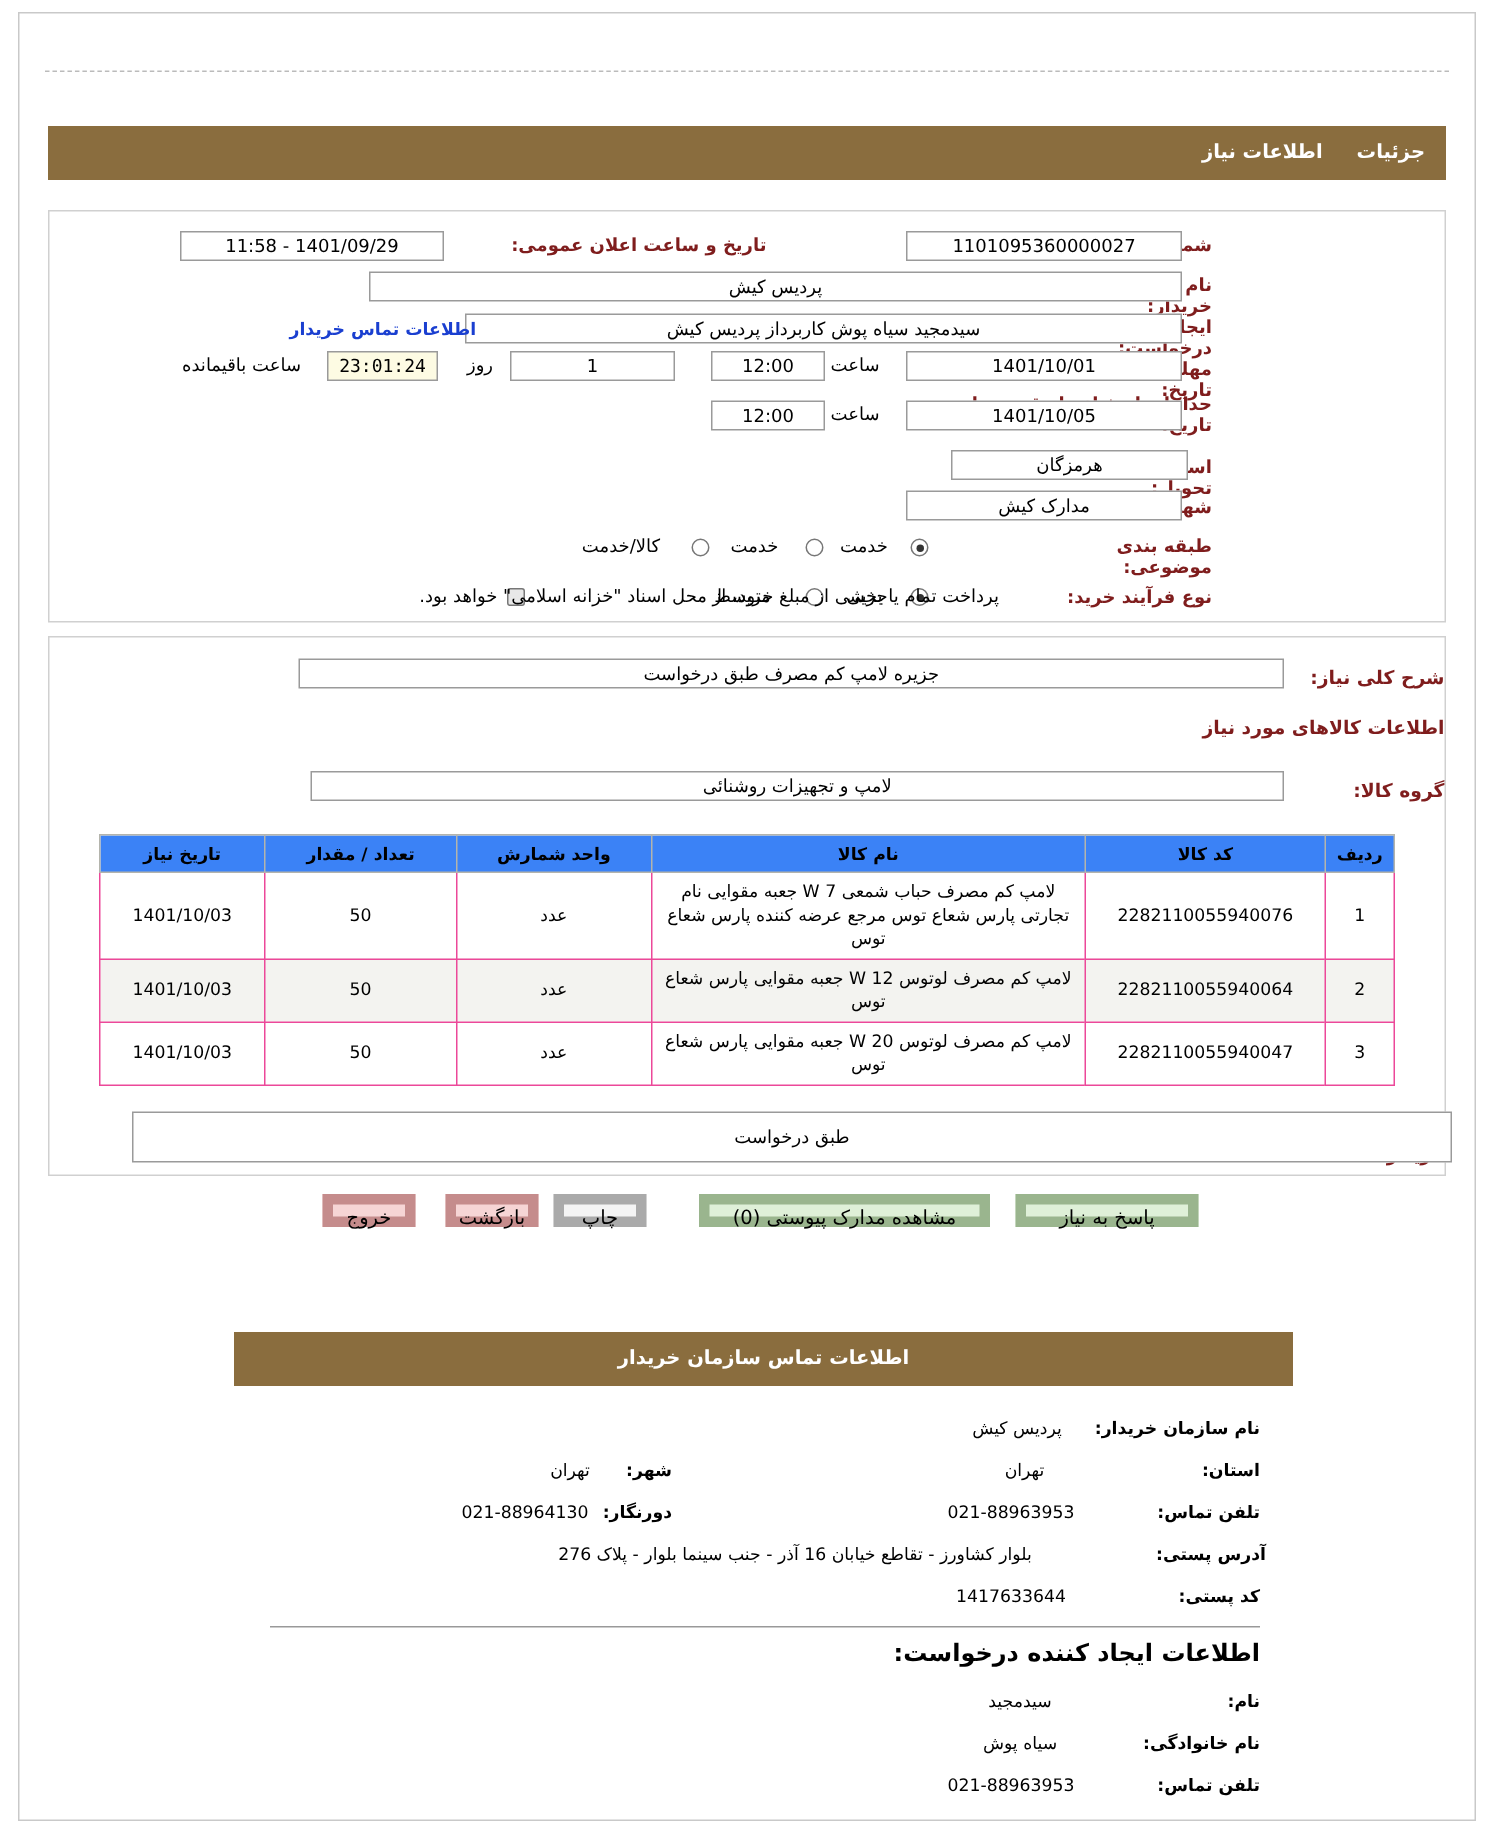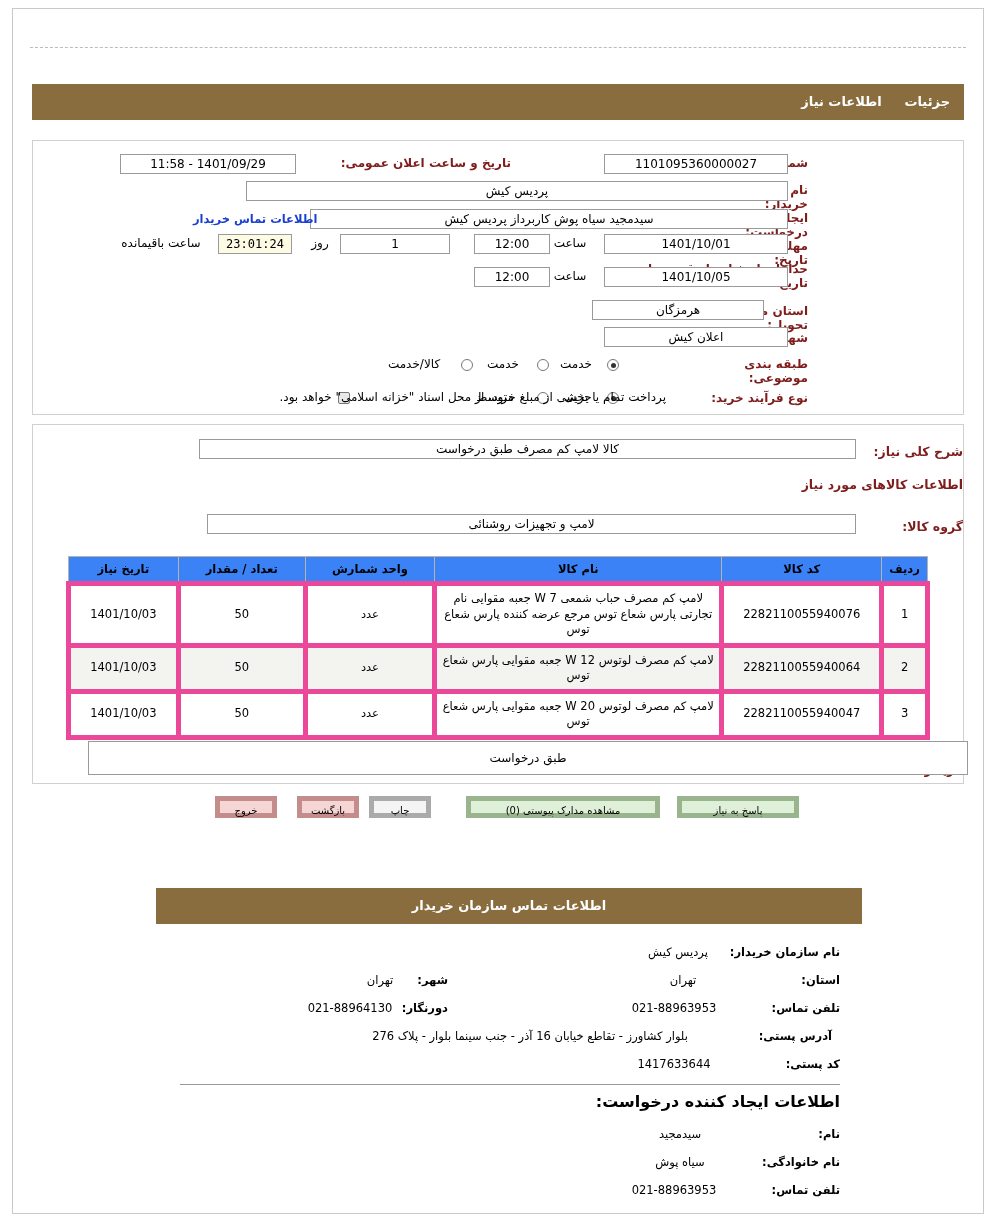--- a/index.html
+++ b/index.html
@@ -131,37 +131,37 @@
   }
   .gtable th {
     background: #3b82f6;
     border: 1px solid #b4b4ac;
     font-weight: bold;
     padding: 5px 4px;
     text-align: center;
     font-size: 11.5px;
   }
   .gtable td {
-    border: 5px solid #ec4899;
+    border: 1px solid #ec4899;
     padding: 5px 3px;
     text-align: center;
     vertical-align: middle;
     line-height: 1.35;
   }
   .gtable tr.alt td { background: #f3f3f0; }
 
   
   .btnrow { position: absolute; top: 796px; left: 0; width: 996px; }
   .btn {
     position: absolute;
     height: 22px;
     line-height: 20px;
-    font-size: 10px;
-    text-align: center;
-    border: 5px solid #14b8a6;
+    font-size: 13px;
+    text-align: center;
+    border: 7px solid #14b8a6;
     background: #e9eee6;
     cursor: pointer;
     white-space: nowrap;
   }
   .btn.green { background: #dff0d8; border-color: #9ab58e; }
   .btn.red { background: #f6d5d5; border-color: #c58c8c; }
   .btn.plain { background: #f4f4f4; border-color: #aaa; }
 
   
   .ci-lbl {
@@ -224,45 +224,45 @@
   <div class="val-plain" style="top:236px; left:300px; width:40px;">روز</div>
   <div class="val-box countdown" style="top:234px; left:218px; width:74px;">23:01:24</div>
   <div class="val-plain" style="top:236px; left:108px; width:106px; text-align:center;">ساعت باقیمانده</div>
 
   <div class="lbl" style="top:262px; right:188px; width:170px; line-height:14px;">حداقل تاریخ اعتبار قیمت تا تاریخ:</div>
   <div class="val-box" style="top:267px; left:604px; width:184px;">1401/10/05</div>
   <div class="val-plain" style="top:269px; left:545px; width:50px;">ساعت</div>
   <div class="val-box" style="top:267px; left:474px; width:76px;">12:00</div>
 
   <div class="lbl" style="top:304px; right:188px; width:110px;">استان محل تحویل:</div>
-  <div class="val-box" style="top:300px; left:592px; width:172px;">هرمزگان</div>
+  <div class="val-box" style="top:300px; left:634px; width:158px;">هرمزگان</div>
 
   <div class="lbl" style="top:331px; right:188px; width:110px;">شهر محل تحویل:</div>
-  <div class="val-box" style="top:327px; left:604px; width:184px;">اعلان کیش</div>
+  <div class="val-box" style="top:327px; left:604px; width:184px;">مدارک کیش</div>
 
   <div class="lbl" style="top:357px; right:188px; width:120px;">طبقه بندی موضوعی:</div>
   <span class="radio on" style="top:359px; left:607px;"></span>
   <div class="val-plain" style="top:357px; left:554px; width:44px;">خدمت</div>
   <span class="radio" style="top:359px; left:537px;"></span>
   <div class="val-plain" style="top:357px; left:478px; width:50px;">خدمت</div>
   <span class="radio" style="top:359px; left:461px;"></span>
   <div class="val-plain" style="top:357px; left:374px; width:80px;">کالا/خدمت</div>
 
   <div class="lbl" style="top:391px; right:188px; width:120px;">نوع فرآیند خرید:</div>
   <span class="radio on" style="top:392px; left:607px;"></span>
   <div class="val-plain" style="top:390px; left:556px; width:44px;">جزیی</div>
   <span class="radio" style="top:392px; left:537px;"></span>
   <div class="val-plain" style="top:390px; left:462px; width:66px;">متوسط</div>
   <span class="chk" style="top:392px; left:338px;"></span>
   <div class="val-plain" style="top:390px; left:176px; width:156px; text-align:right; width:auto; right:330px;">پرداخت تمام یا بخشی از مبلغ خرید، از محل اسناد "خزانه اسلامی" خواهد بود.</div>
 
   <div class="panel panel-goods"></div>
 
   <div class="lbl" style="top:444px; right:33px; width:90px; font-size:12.5px;">شرح کلی نیاز:</div>
-  <div class="val-box" style="top:439px; left:199px; width:657px; text-align:center;">کالا لامپ کم مصرف طبق درخواست</div>
+  <div class="val-box" style="top:439px; left:199px; width:657px; text-align:center;">جزیره لامپ کم مصرف طبق درخواست</div>
 
   <div class="lbl" style="top:477px; right:33px; width:200px; font-size:12.5px;">اطلاعات کالاهای مورد نیاز</div>
 
   <div class="lbl" style="top:519px; right:33px; width:80px; font-size:12.5px;">گروه کالا:</div>
   <div class="val-box" style="top:514px; left:207px; width:649px;">لامپ و تجهیزات روشنائی</div>
 
   <table class="gtable">
     <thead>
       <tr>
         <th style="width:46px;">ردیف</th>
@@ -320,21 +320,21 @@
   <div class="ci-lbl" style="top:973px; right:156px; width:70px;">استان:</div>
   <div class="ci-val" style="top:973px; left:628px; width:110px;">تهران</div>
   <div class="ci-lbl" style="top:973px; right:548px; width:60px;">شهر:</div>
   <div class="ci-val" style="top:973px; left:340px; width:80px;">تهران</div>
 
   <div class="ci-lbl" style="top:1001px; right:156px; width:80px;">تلفن تماس:</div>
   <div class="ci-val" style="top:1001px; left:604px; width:140px;">021-88963953</div>
   <div class="ci-lbl" style="top:1001px; right:548px; width:70px;">دورنگار:</div>
   <div class="ci-val" style="top:1001px; left:280px; width:140px;">021-88964130</div>
 
-  <div class="ci-lbl" style="top:1029px; right:164px; width:80px;">آدرس پستی:</div>
+  <div class="ci-lbl" style="top:1029px; right:152px; width:80px;">آدرس پستی:</div>
   <div class="ci-val" style="top:1029px; left:280px; width:500px;">بلوار کشاورز - تقاطع خیابان 16 آذر - جنب سینما بلوار - پلاک 276</div>
 
   <div class="ci-lbl" style="top:1057px; right:156px; width:80px;">کد پستی:</div>
   <div class="ci-val" style="top:1057px; left:604px; width:140px;">1417633644</div>
 
   <div class="hr-line" style="top:1084px; left:180px; width:660px;"></div>
 
   <div class="sec-title" style="top:1092px; right:156px; width:260px;">اطلاعات ایجاد کننده درخواست:</div>
 
   <div class="ci-lbl" style="top:1127px; right:156px; width:50px;">نام:</div>

